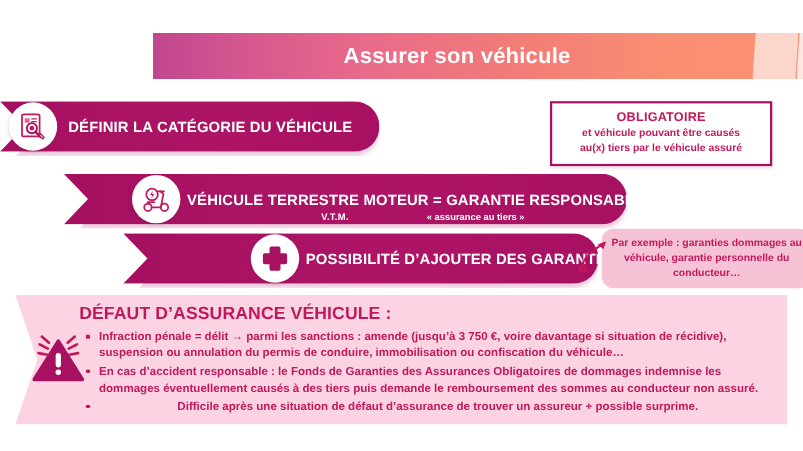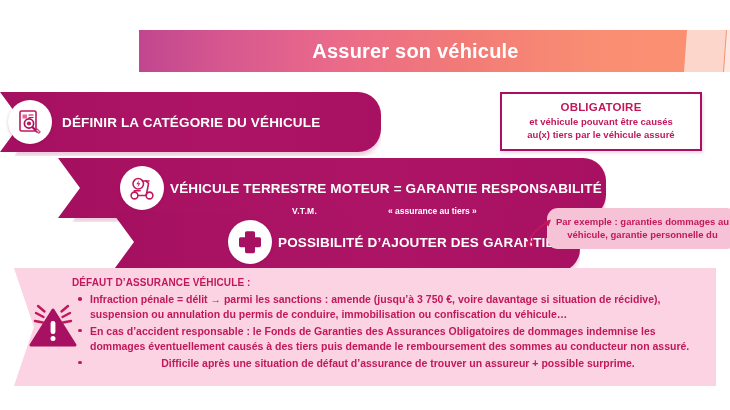--- a/index.html
+++ b/index.html
@@ -62,22 +62,21 @@
     padding-right: 74px;
     color: #ffffff;
     font-size: 20px;
     font-weight: bold;
     letter-spacing: 0.2px;
   }
 
   
   .step-row {
     position: absolute;
-    height: 60px;
-    padding-left: 36px;
+    height: 46px;
   }
   .step-band {
     position: absolute;
     left: 0; top: 0;
     height: 100%;
     width: 100%;
     background: linear-gradient(90deg, #a40f60 0%, #a91263 18%, #ad1466 60%, #a81062 100%);
     border-radius: 0 23px 23px 0;
     -webkit-clip-path: polygon(0 0, 100% 0, 100% 100%, 0 100%, 22px 50%);
     clip-path: polygon(0 0, 100% 0, 100% 100%, 0 100%, 22px 50%);
@@ -240,21 +239,21 @@
   }
   #warning-content {
     position: absolute;
     left: 72px;
     top: 277px;
     width: 634px;
     z-index: 3;
   }
   #warning-title {
     color: #c2185b;
-    font-size: 10px;
+    font-size: 16px;
     font-weight: bold;
     letter-spacing: 0.1px;
     margin-bottom: 4px;
   }
   .warn-bullet {
     position: relative;
     display: flex;
     color: #c2185b;
     font-size: 10.5px;
     font-weight: bold;
@@ -351,20 +350,21 @@
 
 <svg id="arrow-to-exemple" viewBox="0 0 34 38">
   <path d="M5 33 C 4 26, 10 26, 11 30 C 12 34, 6 34, 7 28 C 9 19, 18 13, 27 7" fill="none" stroke="#c2185b" stroke-width="2" stroke-linecap="round"></path>
   <path d="M29 5.5 L21.5 8 L26.5 12.5 Z" fill="#c2185b"></path>
 </svg>
 
 <div id="callout-exemple">
   <div class="ce-body">
     <div>Par exemple : garanties dommages au</div>
     <div>véhicule, garantie personnelle du</div>
+    <div>conducteur…</div>
   </div>
 </div>
 
 <div id="warning-panel">
   <div id="warning-panel-inner"></div>
 </div>
 
 <svg id="warning-icon" viewBox="0 0 58 58">
   <path d="M29 14 L51 49 H7 Z" fill="#a81062" stroke="#a81062" stroke-width="3" stroke-linejoin="round"></path>
   <rect x="26.6" y="25" width="4.8" height="13" rx="2.2" fill="#ffffff"></rect>

